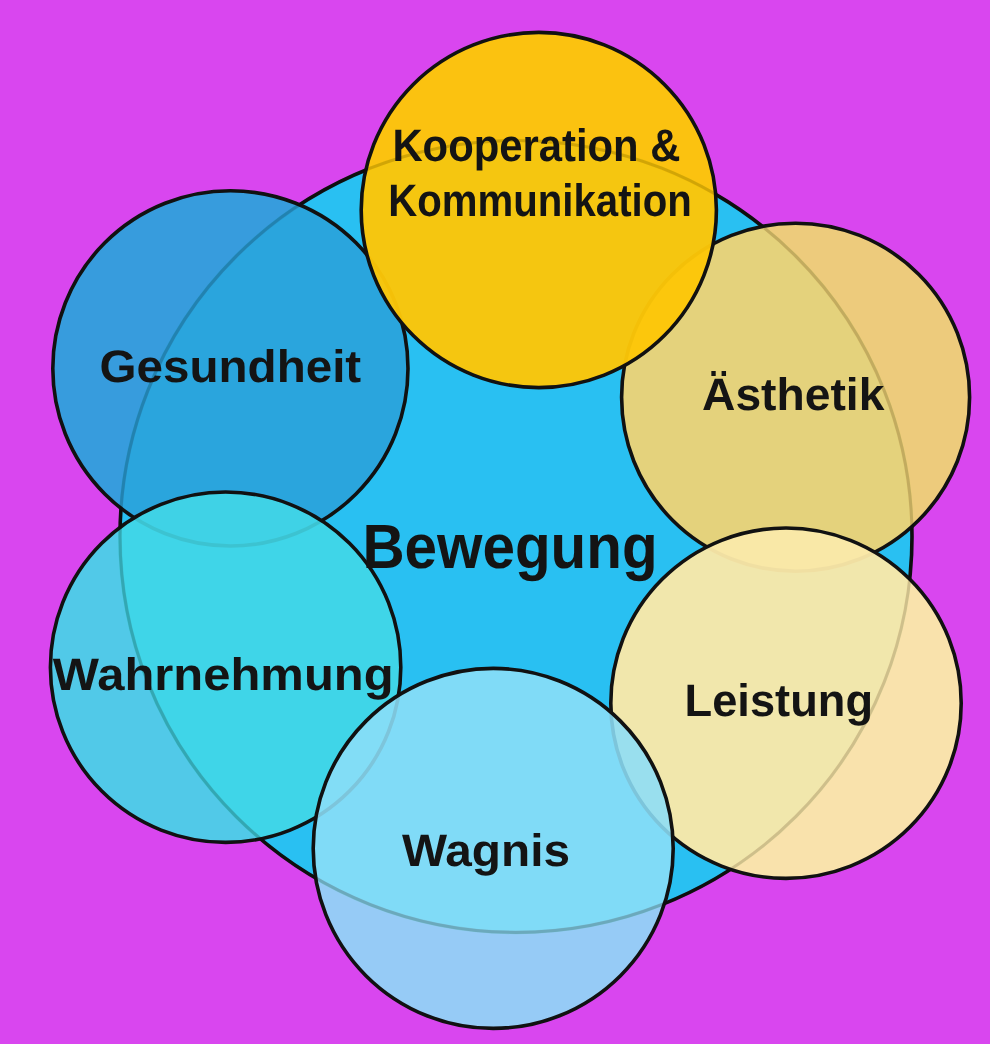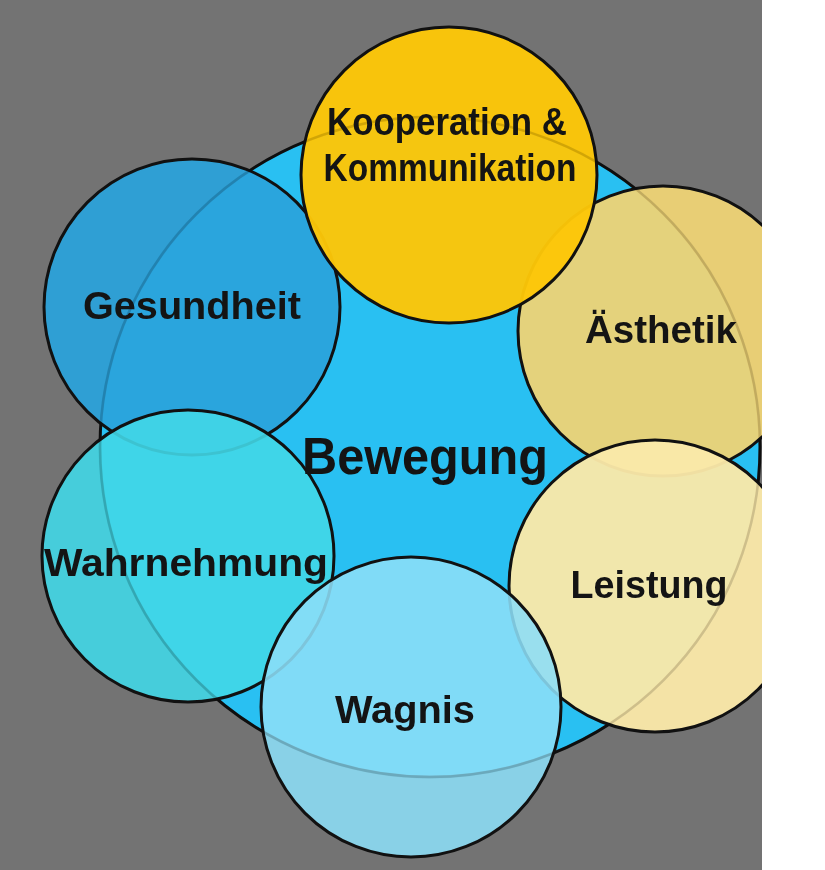--- a/index.html
+++ b/index.html
@@ -3,23 +3,23 @@
 <meta charset="utf-8">
 <style>
   html, body {
     margin: 0;
     padding: 0;
     background: #ffffff;
     font-family: "Liberation Sans", sans-serif;
   }
   .canvas {
     position: relative;
-    width: 762px;
+    width: 825px;
     height: 870px;
-    background: #737373;
+    background: #d946ef;
     overflow: hidden;
   }
   svg text {
     font-family: "Liberation Sans", "DejaVu Sans", sans-serif;
     font-weight: 700;
     fill: #141414;
   }
   .satellite-label { font-size: 38px; }
   .center-label    { font-size: 52px; }
 </style>

